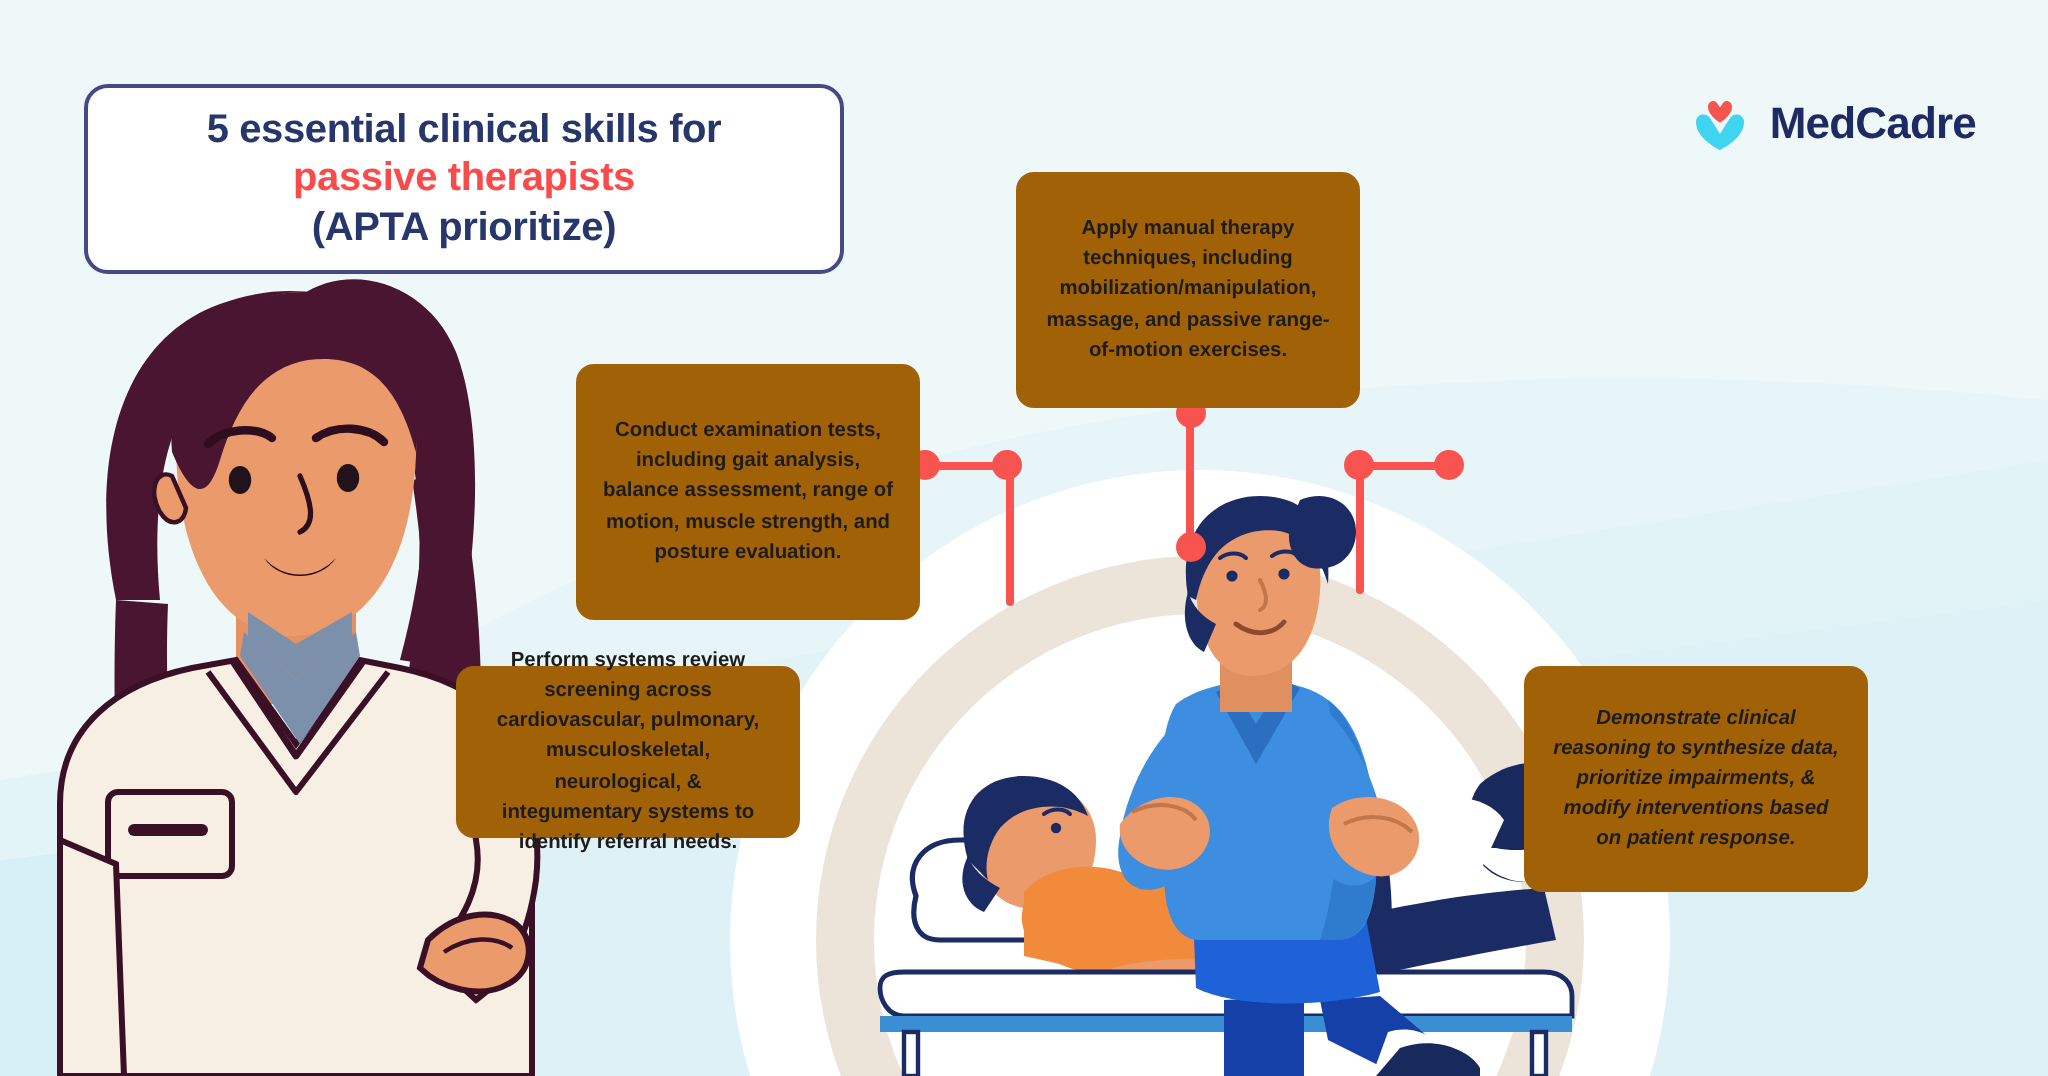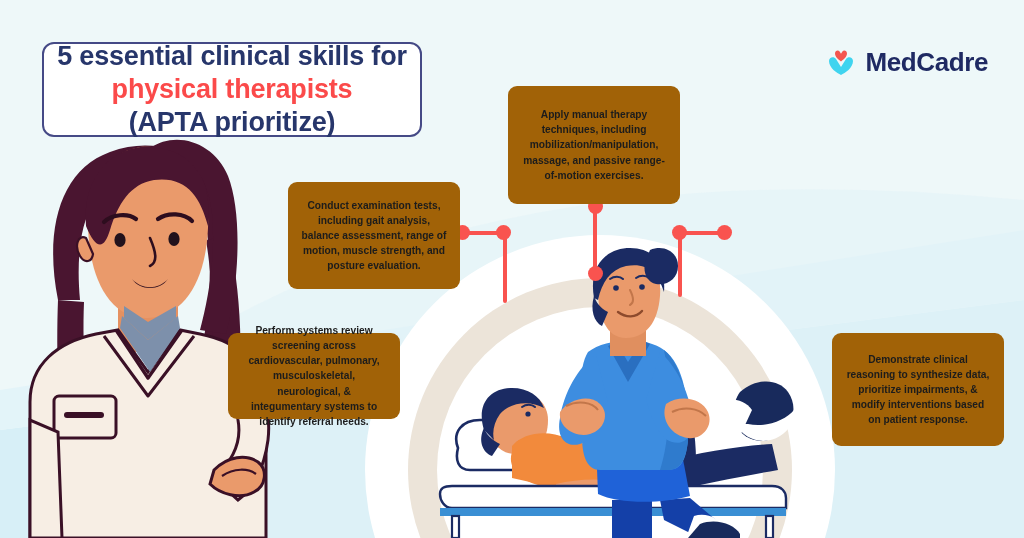--- a/index.html
+++ b/index.html
@@ -15,46 +15,46 @@
 
   
   .title-card{
     position:absolute;left:42px;top:42px;width:380px;height:95px;
     background:#ffffff;border:2px solid #454a86;border-radius:12px;
     box-sizing:border-box;display:flex;flex-direction:column;
     align-items:center;justify-content:center;
     padding:6px 10px;
   }
   .title-line{
-    font-size:27px;font-weight:bold;line-height:1.22;text-align:center;
+    font-size:20px;font-weight:bold;line-height:1.22;text-align:center;
     letter-spacing:-0.2px;white-space:nowrap;
   }
   .t-navy{color:#27366b;}
   .t-red{color:#fb4a4a;}
 
   
   .logo{position:absolute;right:36px;top:46px;display:flex;align-items:center;gap:9px;}
   .logo-mark{position:relative;width:32px;height:32px;}
-  .logo-text{font-size:26px;font-weight:bold;color:#1f2a63;letter-spacing:-0.4px;}
+  .logo-text{font-size:22px;font-weight:bold;color:#1f2a63;letter-spacing:-0.4px;}
 
   
   .callout{
     position:absolute;background:#a16207;border-radius:9px;
     box-sizing:border-box;display:flex;align-items:center;justify-content:center;
     padding:12px 13px;
   }
   .callout p{
     margin:0;text-align:center;font-size:10.2px;font-weight:bold;
     line-height:1.48;color:#1c1c1c;
   }
-  .c-exam  {left:288px;top:182px;width:172px;height:107px;}
+  .c-exam  {left:288px;top:182px;width:172px;height:128px;}
   .c-manual{left:508px;top:86px; width:172px;height:118px;}
   .c-design{left:722px;top:176px;width:172px;height:113px;}
   .c-systems{left:228px;top:333px;width:172px;height:86px;}
-  .c-reason{left:832px;top:333px;width:172px;height:113px;}
+  .c-reason{left:762px;top:333px;width:172px;height:113px;font-style:italic;}
 
   
   .conn{position:absolute;background:#f9534f;}
   .conn-h{height:4px;border-radius:2px;}
   .conn-v{width:4px;border-radius:2px;}
   .dot{position:absolute;width:15px;height:15px;border-radius:50%;background:#f9534f;}
 
   
   .illus{position:absolute;left:0;top:0;width:1024px;height:538px;pointer-events:none;}
 </style>
@@ -72,21 +72,21 @@
       <path d="M210 538 L210 330 Q520 150 1024 200 L1024 538 Z" fill="#e1f2f8" opacity="0.55"></path>
 
       <circle cx="600" cy="470" r="235" fill="#ffffff"></circle>
       <circle cx="600" cy="470" r="192" fill="#ece4d9"></circle>
       <circle cx="600" cy="470" r="163" fill="#ffffff"></circle>
     </svg>
   </div>
 
   <div class="title-card">
     <div class="title-line t-navy">5 essential clinical skills for</div>
-    <div class="title-line t-red">physical therapists</div>
+    <div class="title-line t-red">passive therapists</div>
     <div class="title-line t-navy">(APTA prioritize)</div>
   </div>
 
   <div class="logo">
     <span class="logo-mark">
       <svg width="32" height="32" viewBox="0 0 32 32">
         <path d="M4 15 C4 11 9 10 11 13 L16 21 L21 13 C23 10 28 11 28 15 C28 22 20 27 16 29 C12 27 4 22 4 15 Z" fill="#3fd4ef"></path>
         <path d="M10 7.5 C10 4.6 13.2 3.6 14.6 5.6 L16 7.8 L17.4 5.6 C18.8 3.6 22 4.6 22 7.5 C22 11 18 14 16 15.4 C14 14 10 11 10 7.5 Z" fill="#f4564f"></path>
       </svg>
     </span>

